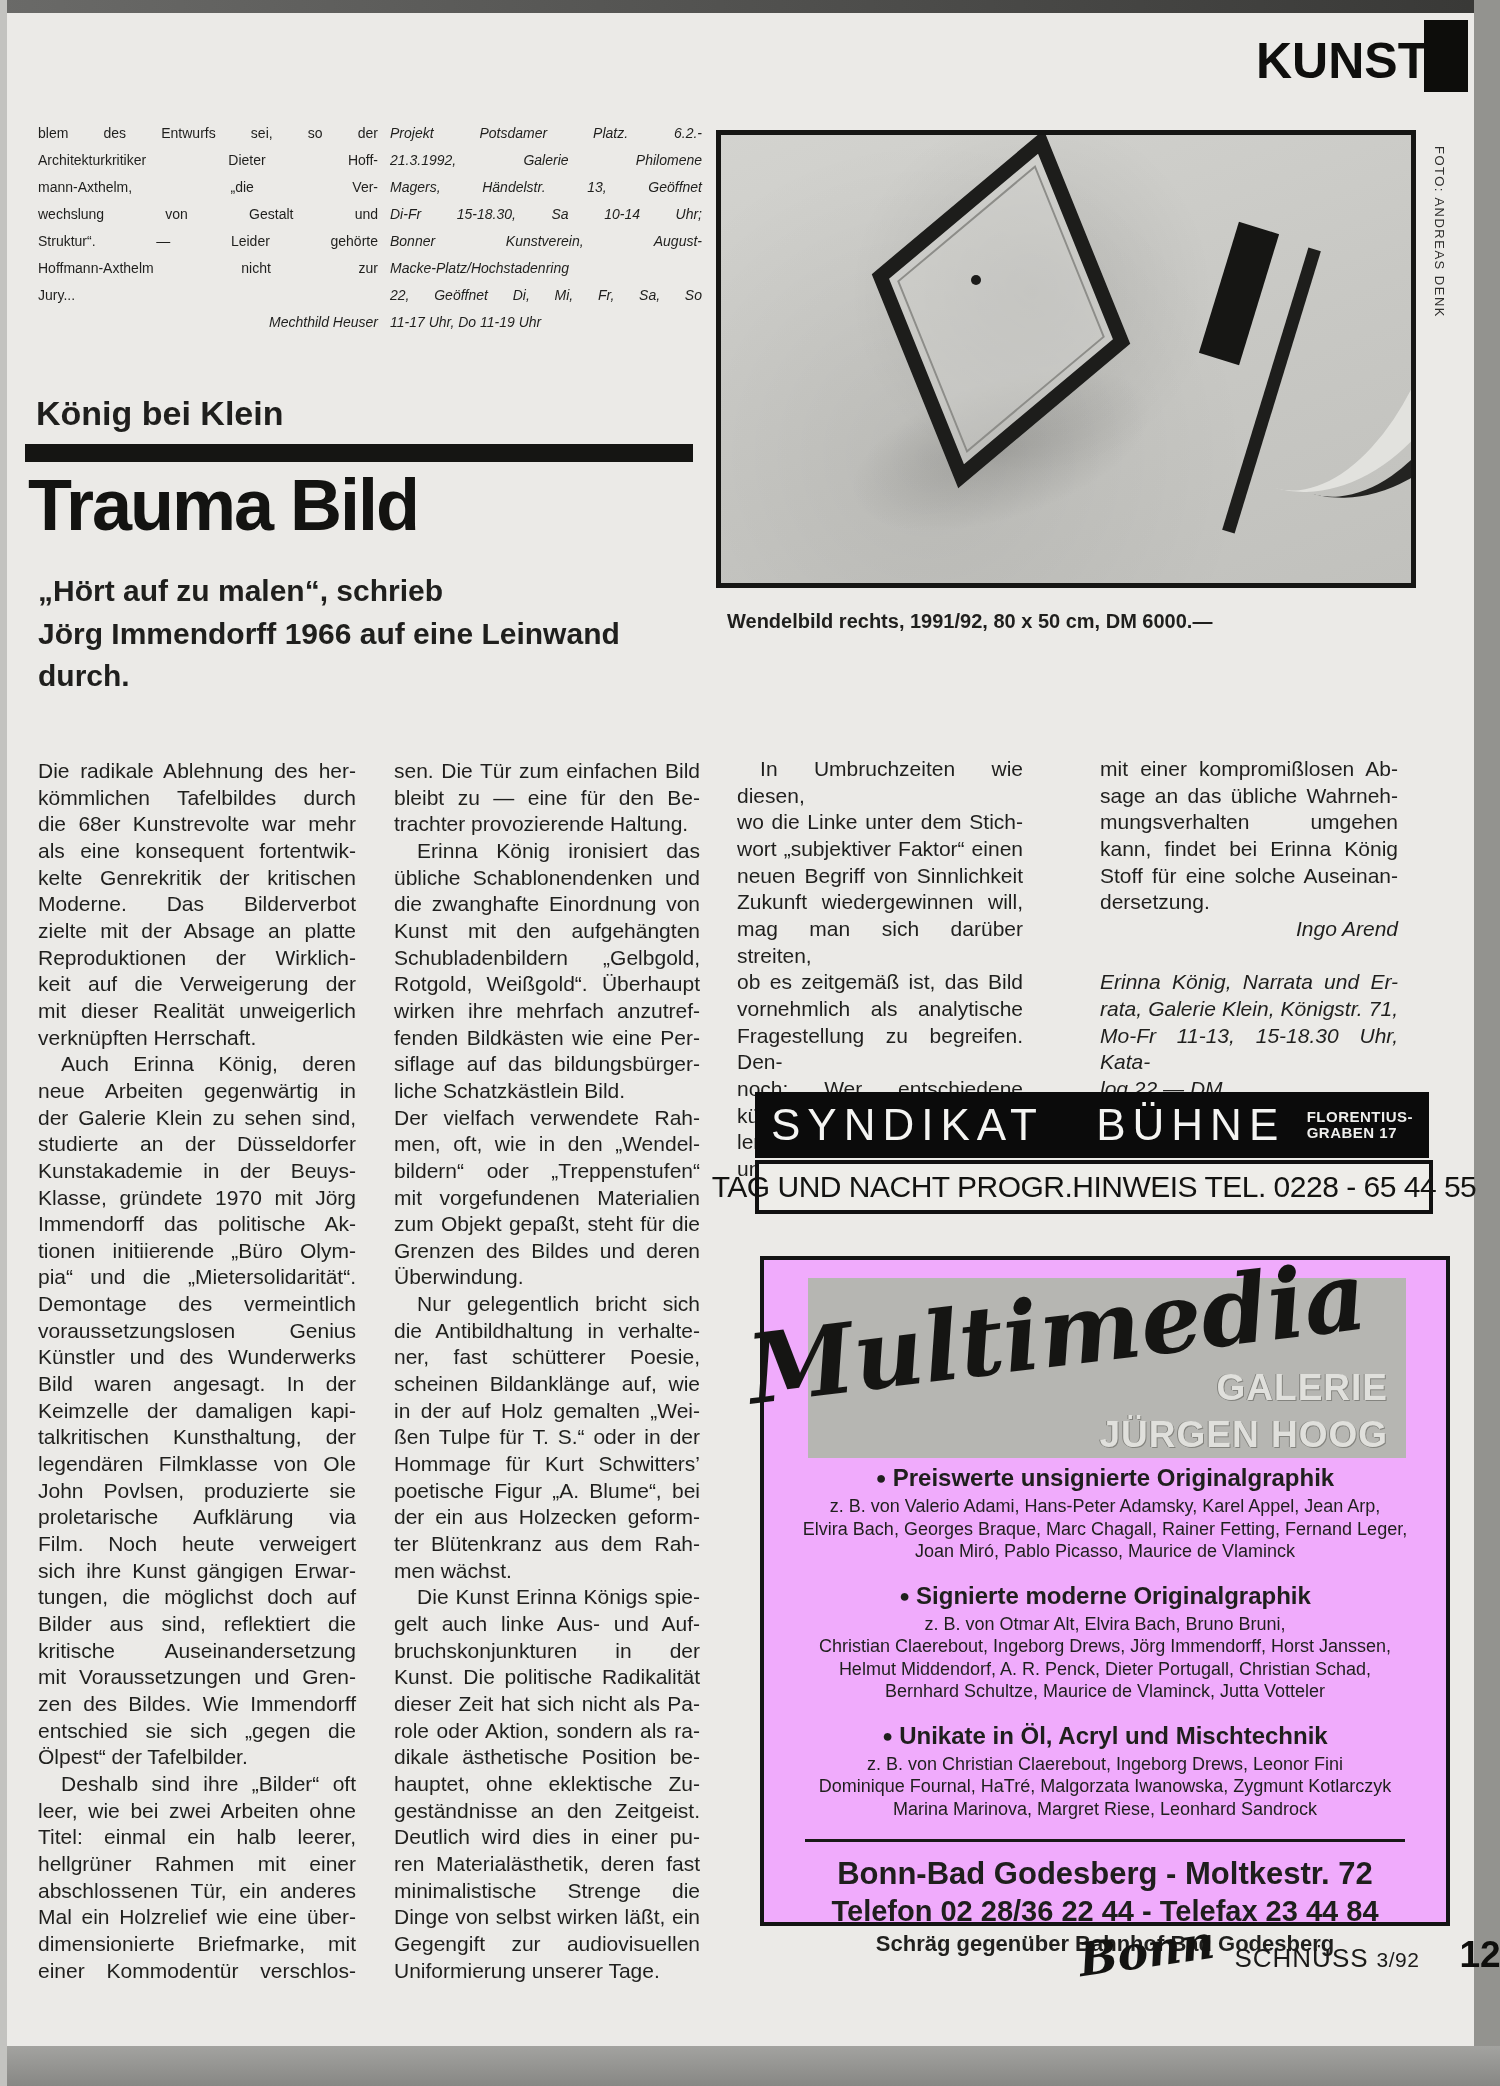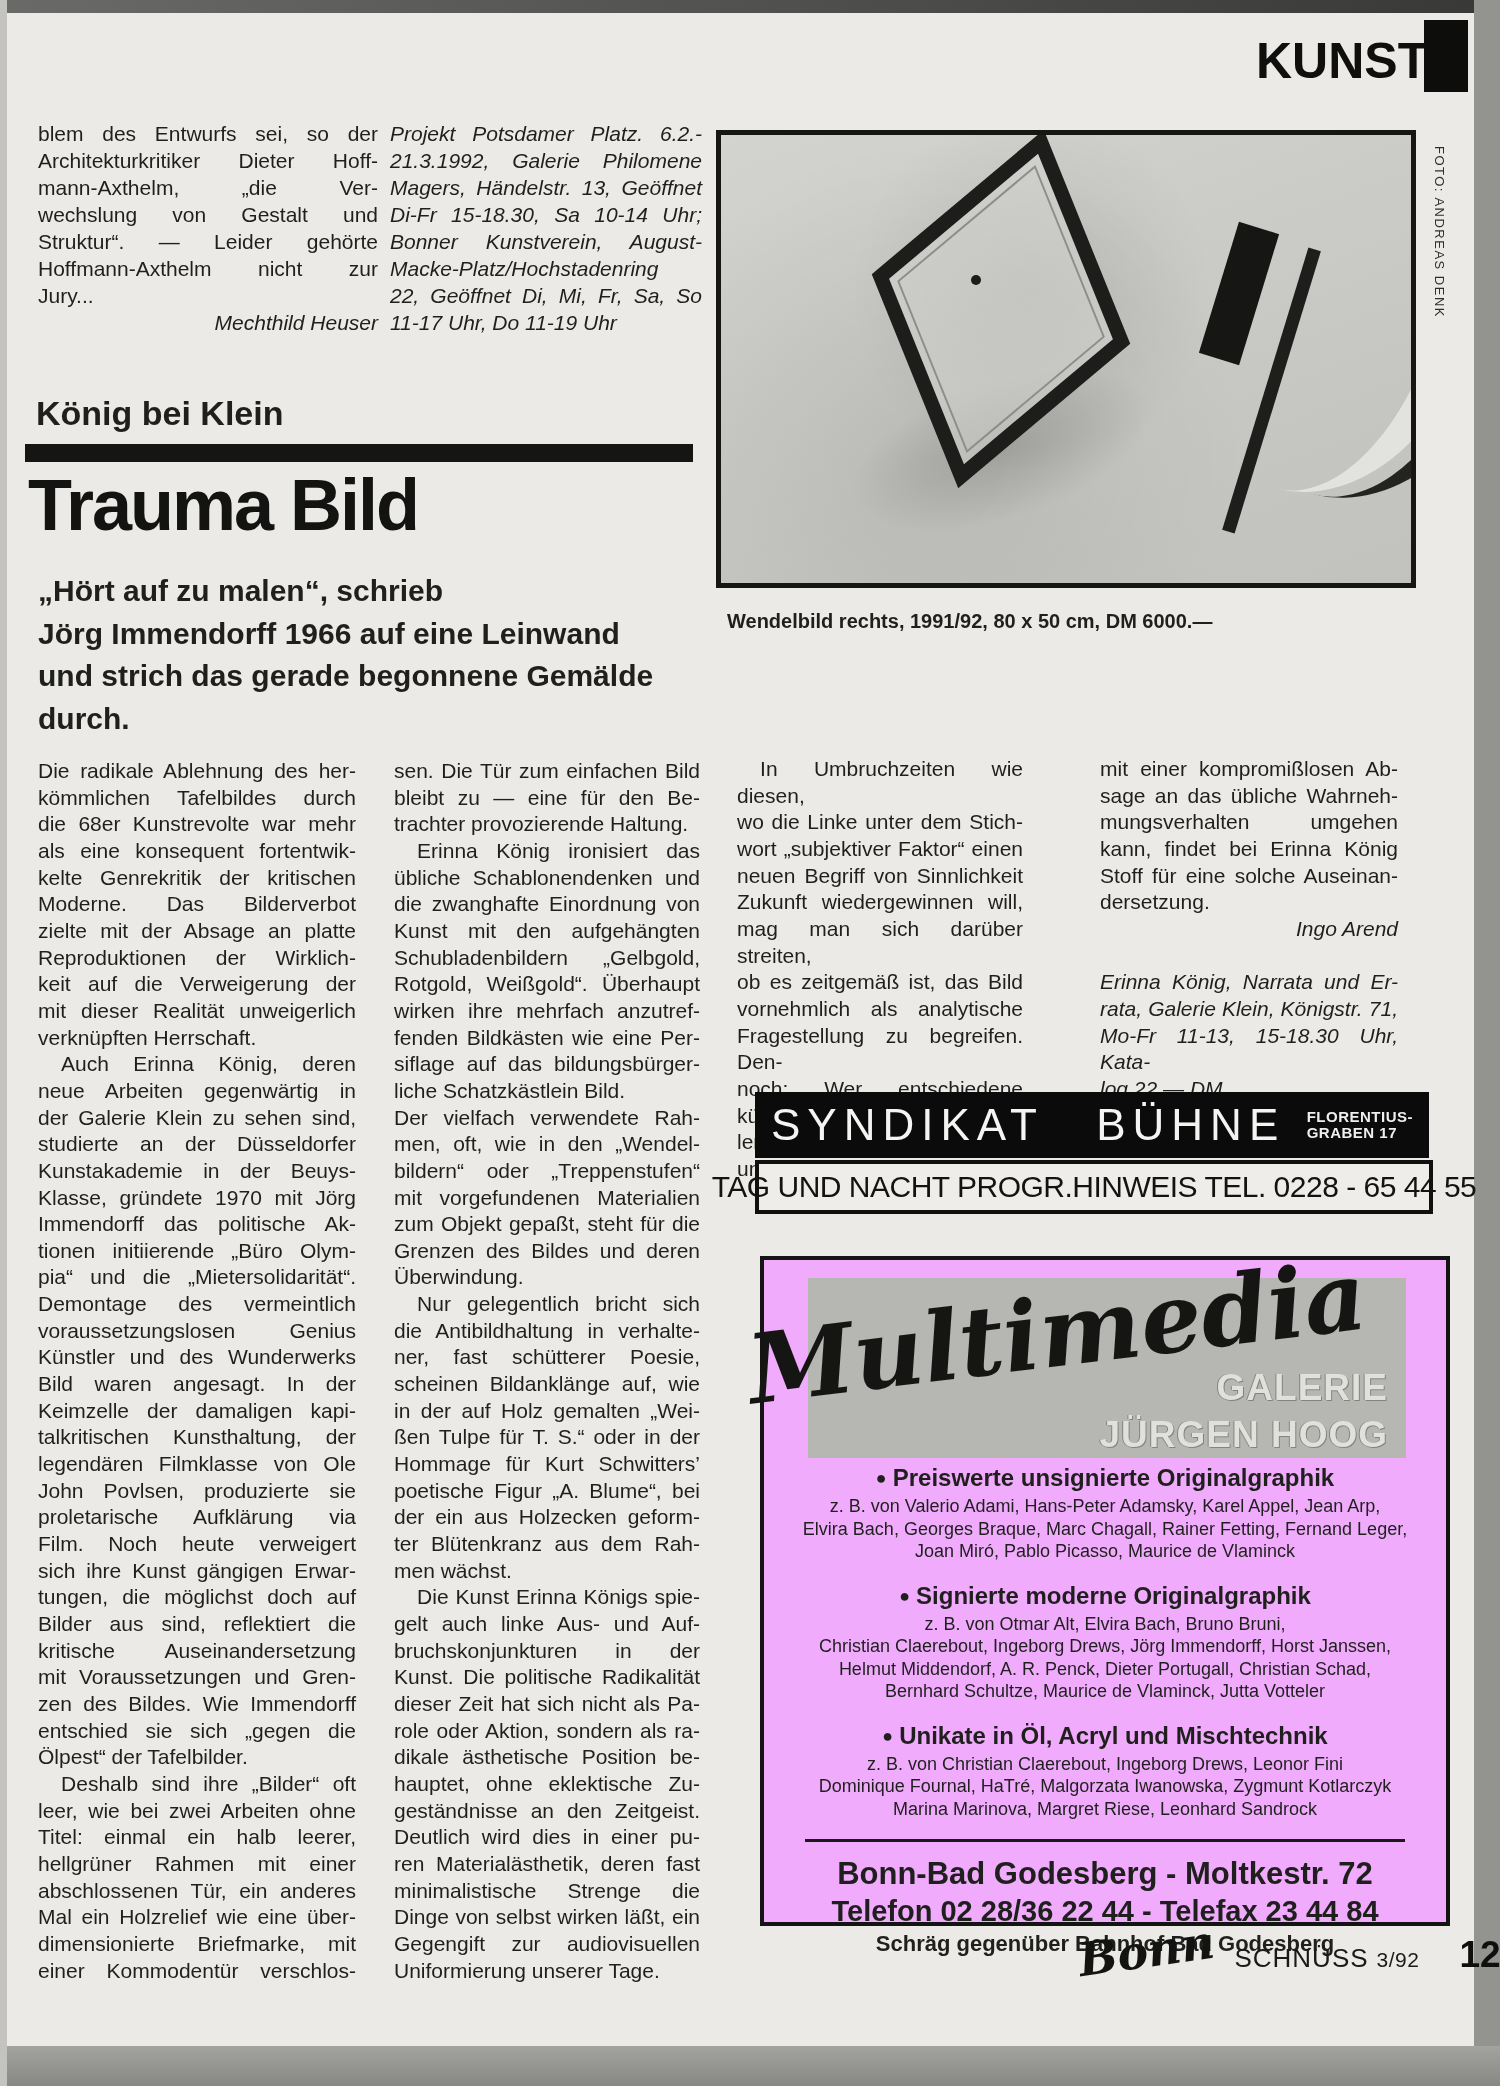--- a/index.html
+++ b/index.html
@@ -22,21 +22,21 @@
 
   
   .textblock { position:absolute; }
   .tl { text-align: justify; text-align-last: justify; }
   .tl.end { text-align-last: left; }
   .tl.ind { text-indent: 1.1em; }
   .tl.right { text-align-last: right; }
   .tl.italic { font-style: italic; }
   .italicblock { font-style: italic; }
 
-  .topcol { font-size:21px; line-height:27px; }
+  .topcol { font-size:14px; line-height:27px; }
   .topcol1 { left:38px; top:120px; width:340px; }
   .topcol2 { left:390px; top:120px; width:312px; }
 
   
   .photo { position:absolute; left:716px; top:130px; width:700px; height:458px;
     border:5px solid #161614; overflow:hidden;
     background:
       radial-gradient(circle at 30% 72%, rgba(0,0,0,0.07), transparent 55%),
       radial-gradient(circle at 45% 35%, rgba(0,0,0,0.09), transparent 38%),
       linear-gradient(160deg, #d3d3cf 0%, #c8c8c4 55%, #c1c1bd 100%);
@@ -154,21 +154,20 @@
   </div>
   <div class="photo-credit">FOTO: ANDREAS DENK</div>
   <div class="caption">Wendelbild rechts, 1991/92, 80 x 50 cm, DM 6000.—</div>
 
   <div class="kicker">König bei Klein</div>
   <div class="rule-bar"></div>
   <div class="headline">Trauma Bild</div>
   <div class="textblock intro">
       <div class="tl end">„Hört auf zu malen“, schrieb</div>
       <div class="tl end">Jörg Immendorff 1966 auf eine Leinwand</div>
-      <div class="tl end">und strich das gerade begonnene Gemälde</div>
       <div class="tl end">durch.</div>
     </div>
 
   <div class="textblock bodycol c1">
       <div class="tl">Die radikale Ablehnung des her-</div>
       <div class="tl">kömmlichen Tafelbildes durch</div>
       <div class="tl">die 68er Kunstrevolte war mehr</div>
       <div class="tl">als eine konsequent fortentwik-</div>
       <div class="tl">kelte Genrekritik der kritischen</div>
       <div class="tl">Moderne. Das Bilderverbot</div>

